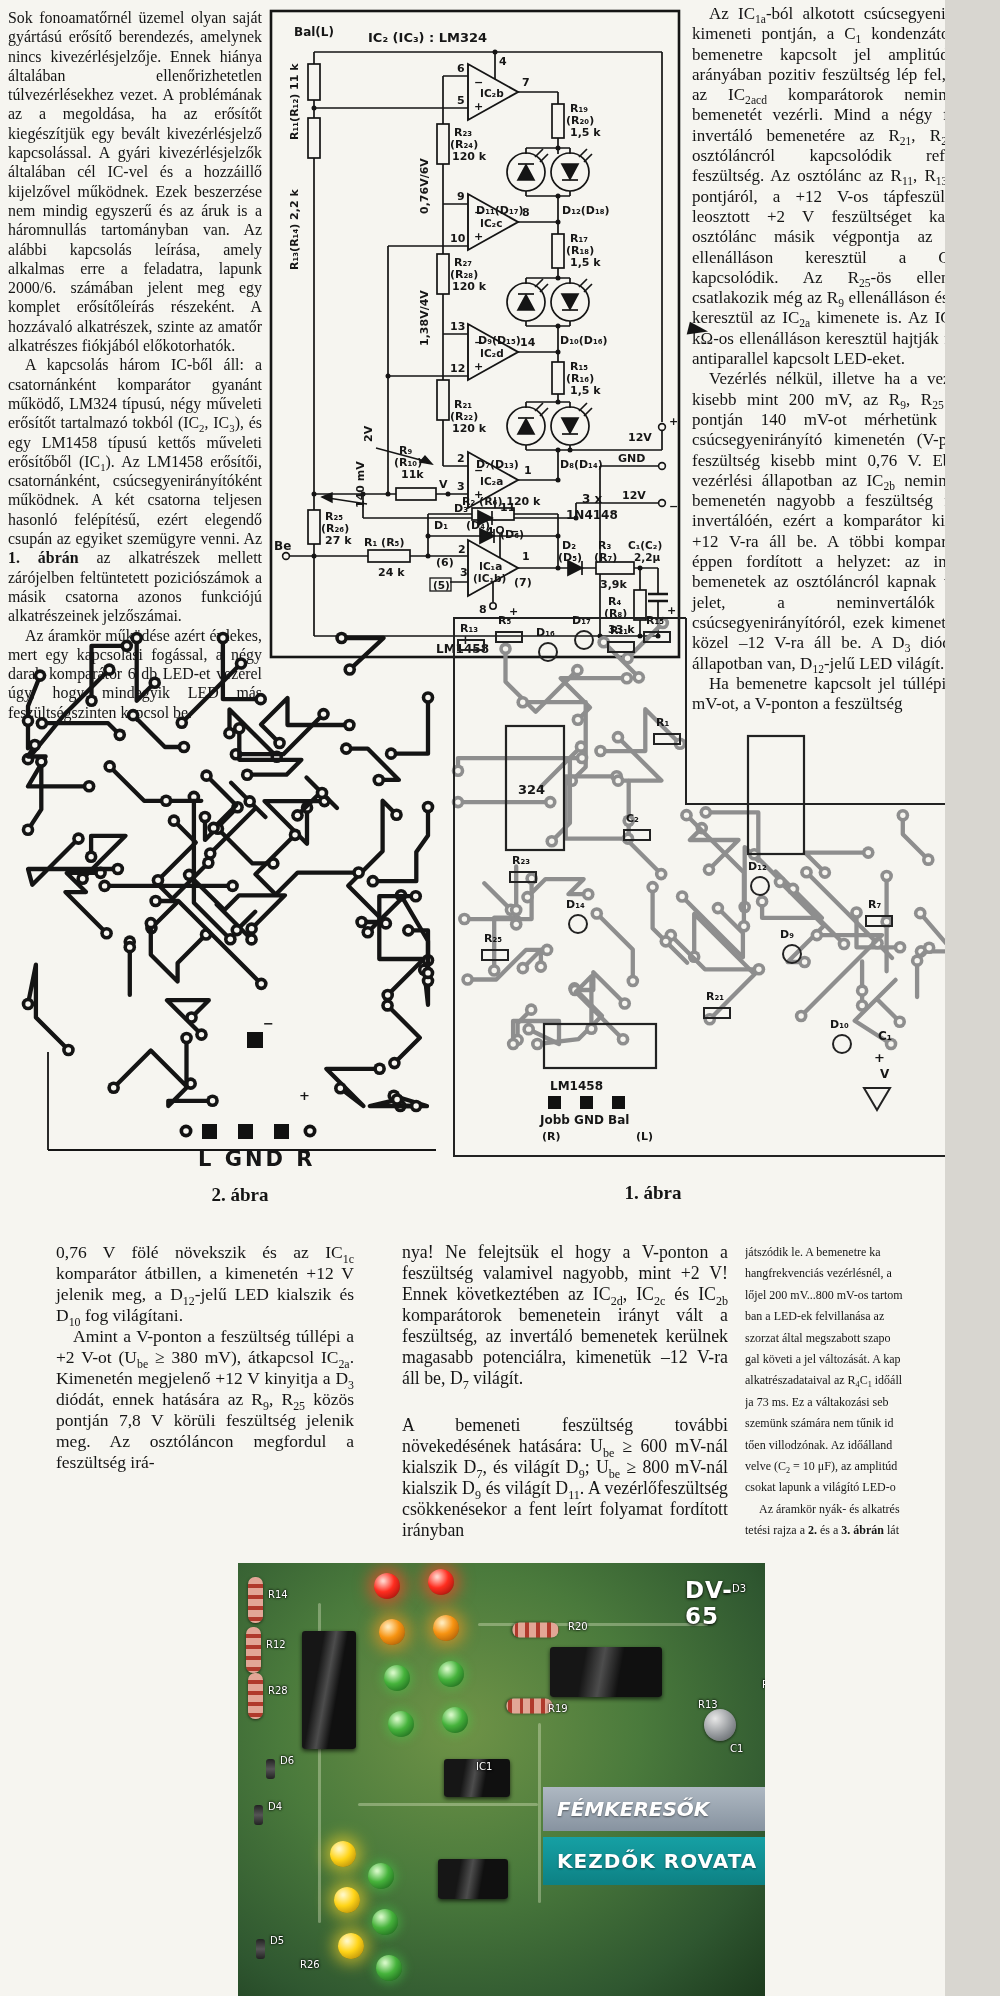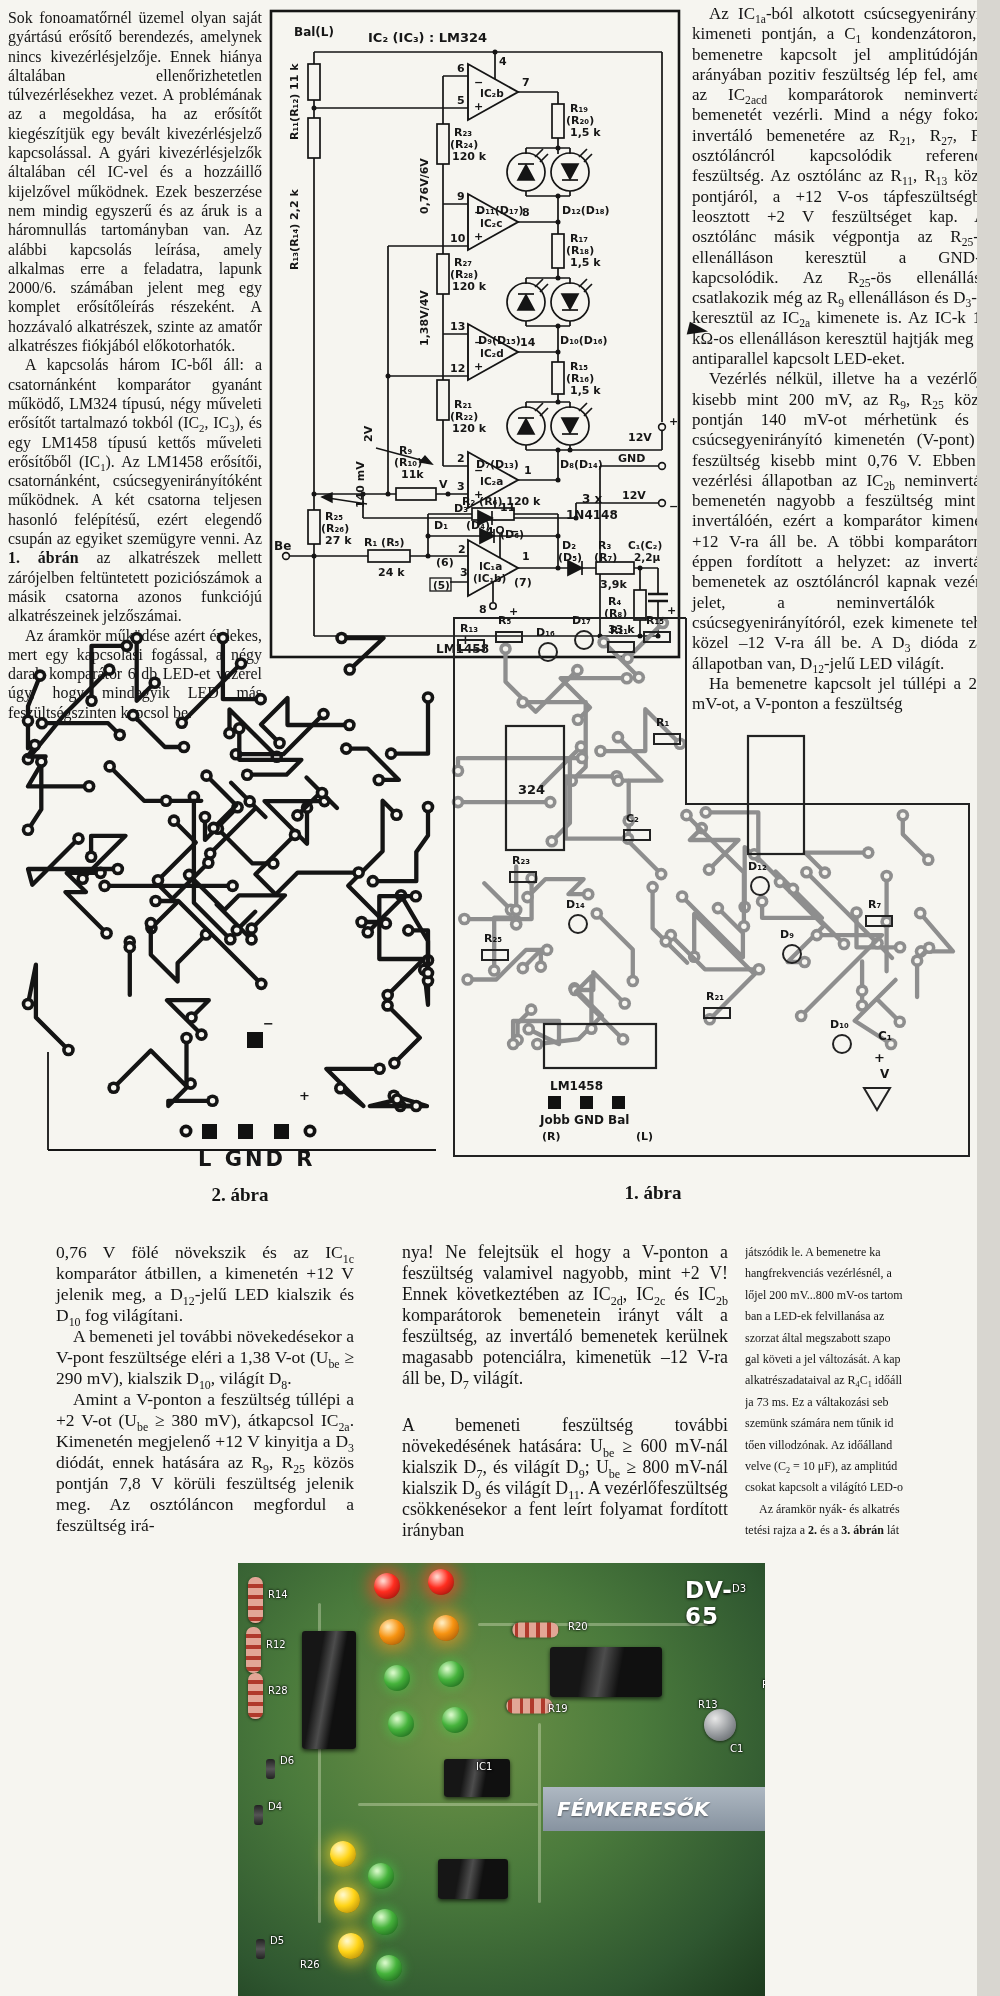--- a/index.html
+++ b/index.html
@@ -1,16 +1,16 @@
 <!DOCTYPE html>
 <html><head>
 <meta charset="utf-8">
 <style>
   html,body{margin:0;padding:0;background:#d8d6d0;}
-  #page{position:relative;width:945px;height:1996px;background:#f6f5f0;overflow:hidden;color:#141414;padding-left:32px;}
+  #page{position:relative;width:945px;height:1996px;background:#f6f5f0;overflow:hidden;color:#141414;}
   .col{position:absolute;text-align:justify;font-family:"Liberation Serif",serif;}
   .col p{margin:0;}
   .col p.ind{text-indent:17px;}
   .col p.gap{margin-top:26px;}
   sub{font-size:68%;line-height:0;}
   #col-tl{left:8px;top:8px;width:254px;font-size:15.9px;line-height:19.3px;}
   #col-tr{left:692px;top:4px;width:302px;font-size:17px;line-height:20.3px;}
   #col-b1{left:56px;top:1242px;width:298px;font-size:17.5px;line-height:21px;}
   #col-b2{left:402px;top:1242px;width:326px;font-size:17.8px;line-height:21px;}
   #col-b3{left:745px;top:1242px;width:255px;font-size:12px;line-height:21.4px;overflow:hidden;}
@@ -855,40 +855,39 @@
         <rect x="418" y="308" width="26" height="10" fill="none" stroke="#222" stroke-width="2"></rect>
         <text x="420" y="300">R₇</text>
         <circle cx="394" cy="436" r="9" fill="none" stroke="#222" stroke-width="2"></circle>
         <text x="382" y="420">D₁₀</text>
       </g>
   </svg>
   <div class="cap" id="cap3">1. ábra</div>
 
   <div class="col" id="col-b1">
     <p>0,76 V fölé növekszik és az IC<sub>1c</sub> komparátor átbillen, a kimenetén +12 V jelenik meg, a D<sub>12</sub>-jelű LED kialszik és D<sub>10</sub> fog világítani.</p>
-    <p class="ind">A bemeneti jel további növekedésekor a V-pont feszültsége eléri a 1,38 V-ot (U<sub>be</sub> ≥ 290 mV), kialszik D<sub>10</sub>, világít D<sub>8</sub>.</p>
     <p class="ind">Amint a V-ponton a feszültség túllépi a +2 V-ot (U<sub>be</sub> ≥ 380 mV), átkapcsol IC<sub>2a</sub>. Kimenetén megjelenő +12 V kinyitja a D<sub>3</sub> diódát, ennek hatására az R<sub>9</sub>, R<sub>25</sub> közös pontján 7,8 V körüli feszültség jelenik meg. Az osztóláncon megfordul a feszültség irá-</p>
   </div>
   <div class="col" id="col-b2">
     <p>nya! Ne felejtsük el hogy a V-ponton a feszültség valamivel nagyobb, mint +2 V! Ennek következtében az IC<sub>2d</sub>, IC<sub>2c</sub> és IC<sub>2b</sub> komparátorok bemenetein irányt vált a feszültség, az invertáló bemenetek kerülnek magasabb potenciálra, kimenetük –12 V-ra áll be, D<sub>7</sub> világít.</p>
     <p class="gap">A bemeneti feszültség további növekedésének hatására: U<sub>be</sub> ≥ 600 mV-nál kialszik D<sub>7</sub>, és világít D<sub>9</sub>; U<sub>be</sub> ≥ 800 mV-nál kialszik D<sub>9</sub> és világít D<sub>11</sub>. A vezérlőfeszültség csökkenésekor a fent leírt folyamat fordított irányban</p>
   </div>
   <div class="col" id="col-b3">
     <div class="ln">játszódik le. A bemenetre ka</div>
     <div class="ln">hangfrekvenciás vezérlésnél, a</div>
     <div class="ln">lőjel 200 mV...800 mV-os tartom</div>
     <div class="ln">ban a LED-ek felvillanása az</div>
     <div class="ln">szorzat által megszabott szapo</div>
     <div class="ln">gal követi a jel változását. A kap</div>
     <div class="ln">alkatrészadataival az R<sub>4</sub>C<sub>1</sub> időáll</div>
     <div class="ln">ja 73 ms. Ez a váltakozási seb</div>
     <div class="ln">szemünk számára nem tűnik id</div>
     <div class="ln">tően villodzónak. Az időálland</div>
     <div class="ln">velve (C<sub>2</sub> = 10 μF), az amplitúd</div>
-    <div class="ln">csokat kapcsolt a világító LED-o</div>
+    <div class="ln">csokat lapunk a világító LED-o</div>
     <div class="ln ind">Az áramkör nyák- és alkatrés</div>
     <div class="ln">tetési rajza a <b>2.</b> és a <b>3. ábrán</b> lát</div>
   </div>
 
   <div id="photo">
     <div class="ph-trace" style="left:80px;top:40px;width:3px;height:320px"></div>
     <div class="ph-trace" style="left:240px;top:60px;width:230px;height:3px"></div>
     <div class="ph-trace" style="left:300px;top:160px;width:3px;height:180px"></div>
     <div class="ph-trace" style="left:120px;top:240px;width:180px;height:3px"></div>
     <div class="ph-res" style="left:10px;top:14px"></div>
@@ -931,15 +930,16 @@
         <span class="plabel" style="left: 310px; top: 140px;">R19</span>
         <span class="plabel" style="left: 238px; top: 198px;">IC1</span>
         <span class="plabel" style="left: 492px; top: 180px;">C1</span>
         <span class="plabel" style="left: 494px; top: 20px;">D3</span>
         <span class="plabel" style="left: 460px; top: 136px;">R13</span>
         <span class="plabel" style="left: 500px; top: 116px; margin-left: 24px;">R11</span>
         <span class="plabel" style="left: 62px; top: 396px;">R26</span>
       </div>
     <div id="dv">DV-65</div>
     <div class="banner" id="banner1">FÉMKERESŐK</div>
+    <div class="banner" id="banner2">KEZDŐK ROVATA</div>
   </div>
 
 </div>
 
 </body></html>

